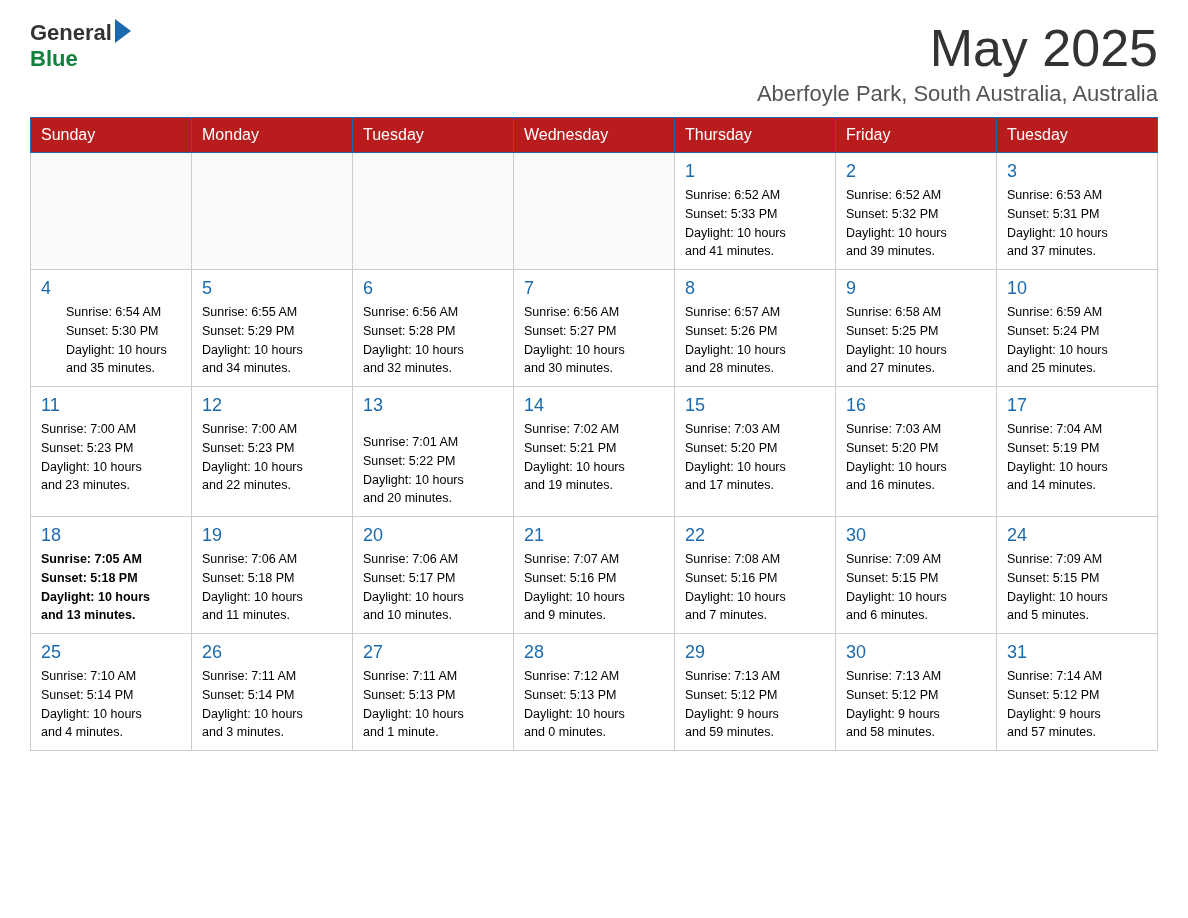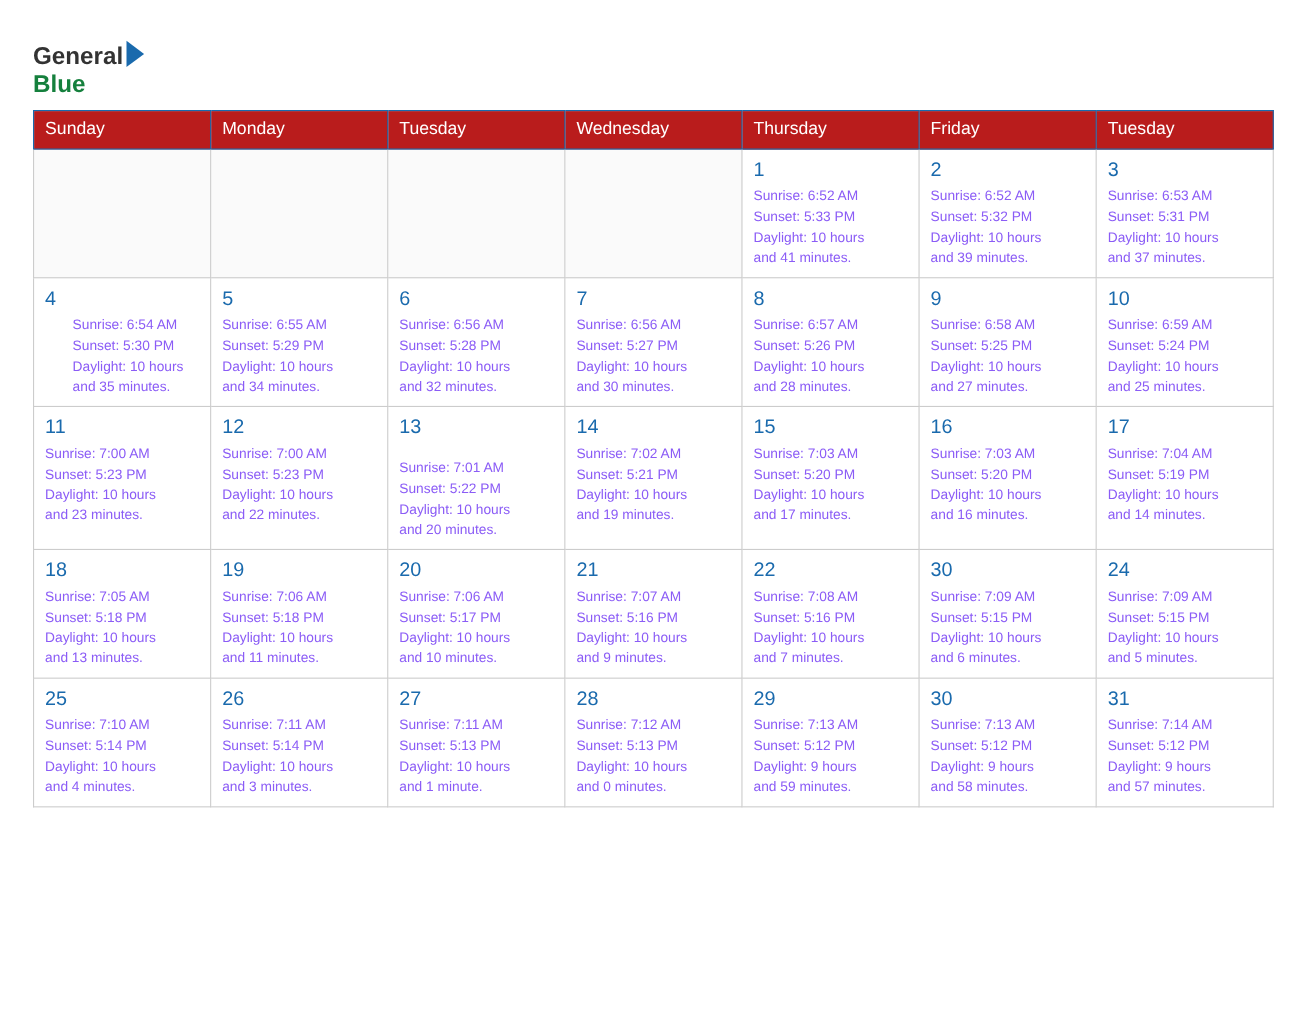--- a/index.html
+++ b/index.html
@@ -9,21 +9,20 @@
       color: #333;
       width: 1188px;
       min-height: 918px;
       padding: 20px 30px;
     }
     .header {
       display: flex;
       justify-content: space-between;
       align-items: flex-start;
       margin-bottom: 10px;
-      margin-top: 18px;
     }
     .logo-text-general {
       font-size: 22px;
       font-weight: bold;
       color: #333;
     }
     .logo-text-blue {
       font-size: 22px;
       font-weight: bold;
       color: #15803d;
@@ -67,21 +66,21 @@
     }
     .day-number {
       font-size: 18px;
       color: #1a6aad;
       font-weight: normal;
       display: block;
       margin-bottom: 4px;
     }
     .day-info {
       font-size: 12.5px;
-      color: #8b5cf6;
+      color: #000000;
       line-height: 1.5;
     }
     .empty-cell {
       background: #fafafa;
     }
     .logo-wrapper {
       display: flex;
       flex-direction: column;
       align-items: flex-start;
     }
@@ -103,20 +102,24 @@
 </head>
 <body>
 
 <div class="header">
   <div class="logo-wrapper">
     <div class="logo-line1">
       <span class="logo-text-general">General</span>
       <span class="logo-arrow"></span>
     </div>
     <span class="logo-text-blue">Blue</span>
+  </div>
+  <div class="title-block">
+    <div class="month-title">May 2025</div>
+    <div class="location-title">Aberfoyle Park, South Australia, Australia</div>
   </div>
 </div>
 
 <table class="calendar">
   <thead>
     <tr>
     <th>Sunday</th>
         <th>Monday</th>
         <th>Tuesday</th>
         <th>Wednesday</th>
@@ -251,21 +254,21 @@
           <span class="day-number">17</span>
           <div class="day-info" style="white-space: pre-line;">Sunrise: 7:04 AM
 Sunset: 5:19 PM
 Daylight: 10 hours
 and 14 minutes.</div>
         </td>
       </tr>
       <tr>
         <td>
           <span class="day-number">18</span>
-          <div class="day-info" style="white-space: pre-line;">Sunrise: 7:05 AM
+          <div class="day-info" style="white-space: pre-line; font-weight: bold;">Sunrise: 7:05 AM
 Sunset: 5:18 PM
 Daylight: 10 hours
 and 13 minutes.</div>
         </td>
         <td>
           <span class="day-number">19</span>
           <div class="day-info" style="white-space: pre-line;">Sunrise: 7:06 AM
 Sunset: 5:18 PM
 Daylight: 10 hours
 and 11 minutes.</div>

